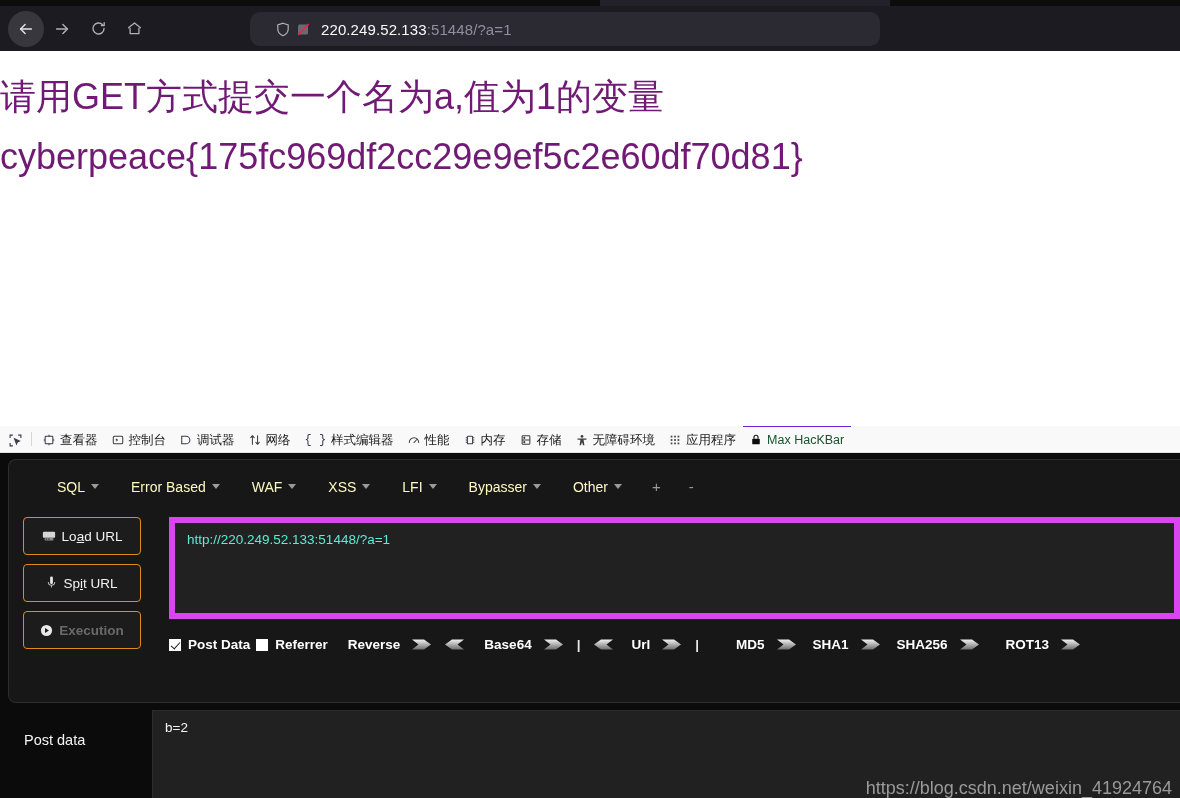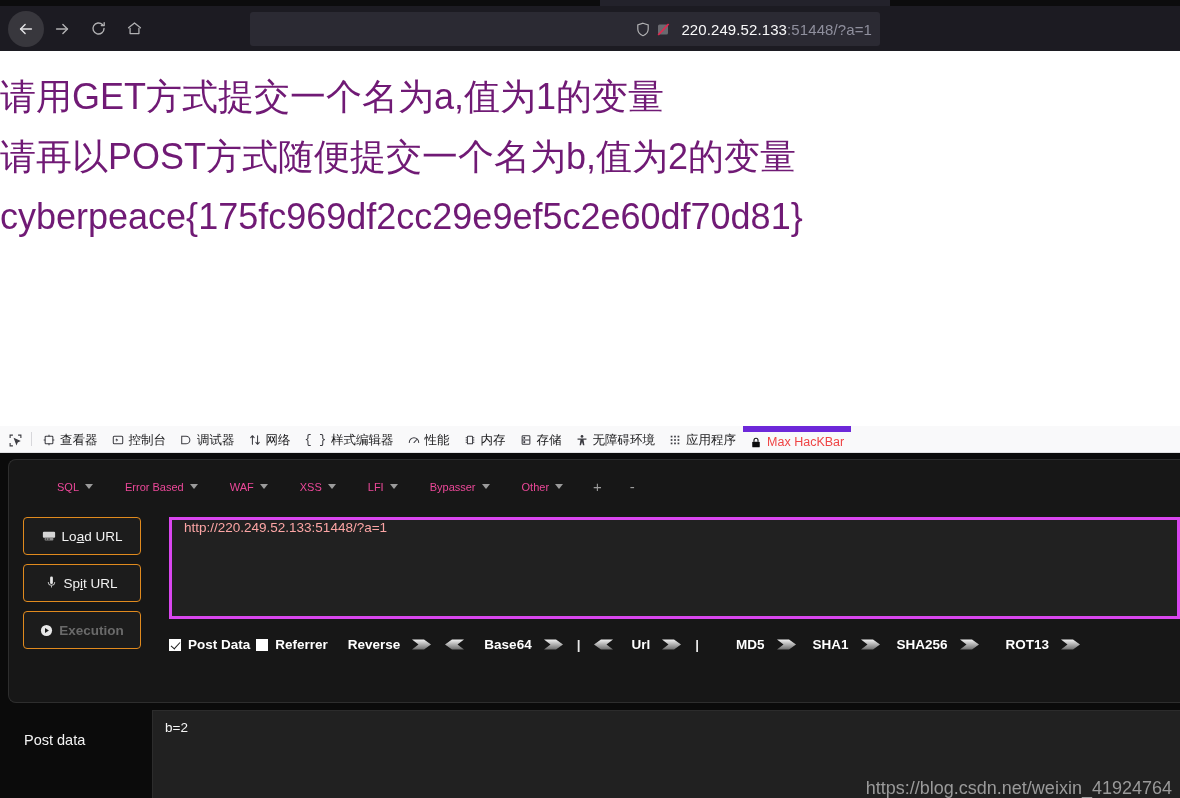--- a/index.html
+++ b/index.html
@@ -40,25 +40,24 @@
   .nav-btn.back { background: #38373d; color: #e3e3e5; }
   .nav-btn svg { display: block; }
 
   #url-bar-wrap {
     position: absolute;
     left: 250px;
     top: 6px;
     width: 630px;
     height: 34px;
     background: #2b2a33;
-    border-radius: 3px;
-    display: flex;
-    align-items: center;
-    padding: 0 8px;
-    justify-content: flex-end;
+    border-radius: 10px;
+    display: flex;
+    align-items: center;
+    padding: 0 26px;
   }
   #shield-icon { margin-right: 6px; display:flex; }
   #tracking-icon { margin-right: 10px; display:flex; }
   #url-text {
     font-size: 15px;
     color: #f9f9fa;
     white-space: nowrap;
     letter-spacing: 0.1px;
   }
   #url-text .dim { color: #8f8f9d; }
@@ -98,22 +97,22 @@
   .dt-tab {
     display: flex;
     align-items: center;
     gap: 5px;
     padding: 0 7px;
     white-space: nowrap;
     border-top: 2px solid transparent;
     color: #18181a;
   }
   .dt-tab.active {
-    color: #ef4444;
-    border-top: 6px solid #6d28d9;
+    color: #14532d;
+    border-top: 1px solid #6d28d9;
   }
   .dt-tab .ticon { display: flex; align-items: center; color: #3c3c42; }
   .dt-tab.active .ticon { color: #0c0c0d; }
   .dt-sep {
     width: 1px;
     background: #d7d7db;
     margin: 6px 4px;
     flex: 0 0 auto;
   }
 
@@ -136,22 +135,22 @@
   #hb-main { height: 244px; display: flex; flex-direction: column; }
 
   #hb-menu {
     display: flex;
     align-items: center;
     padding: 14px 10px 10px 32px;
     gap: 0;
     flex: 0 0 auto;
   }
   .hb-menu-item {
-    font-size: 11px;
-    color: #ec4899;
+    font-size: 14px;
+    color: #fef9c3;
     padding: 4px 16px;
     display: flex;
     align-items: center;
     gap: 6px;
     white-space: nowrap;
   }
   .hb-caret {
     width: 0; height: 0;
     border-left: 4px solid transparent;
     border-right: 4px solid transparent;
@@ -182,24 +181,24 @@
     white-space: nowrap;
   }
   .hb-btn.disabled { color: #6a6a6a; font-weight: bold; }
   .hb-btn .u { text-decoration: underline; }
   .hb-btn-icon { display: flex; align-items: center; }
 
   #hb-right { flex: 1 1 auto; padding: 8px 0 0 28px; display: flex; flex-direction: column; }
   #url-input {
     height: 102px;
     background: #212121;
-    border: 3px solid #d946ef;
-    color: #fca5a5;
+    border: 6px solid #d946ef;
+    color: #5eead4;
     font-size: 13.5px;
-    padding: 0 12px;
+    padding: 9px 12px;
     white-space: pre;
     overflow: hidden;
   }
   #hb-encoders {
     display: flex;
     align-items: center;
     padding: 18px 0 0 0;
     font-size: 13.5px;
     font-weight: bold;
     color: #ffffff;
@@ -309,21 +308,20 @@
           <rect x="2" y="2.5" width="10" height="10" rx="1.5" fill="#6a6a70"></rect>
           <line x1="2.2" y1="13" x2="12.6" y2="2" stroke="#e22850" stroke-width="1.8"></line>
         </svg>
     </span>
     <span id="url-text"><span>220.249.52.133</span><span class="dim">:51448/?a=1</span></span>
   </div>
 </div>
 
 <div id="page-content">
   <div class="page-line">请用GET方式提交一个名为a,值为1的变量</div>
-  <div class="page-line">请再以POST方式随便提交一个名为b,值为2的变量</div>
   <div class="page-line">cyberpeace{175fc969df2cc29e9ef5c2e60df70d81}</div>
 </div>
 
 <div id="devtools">
 
   <div id="devtools-tabbar">
     <div class="dt-tab" style="padding-left:5px;padding-right:5px;">
       <span class="ticon">
         <svg width="13" height="13" viewBox="0 0 14 14" fill="none" stroke="#3c3c42" stroke-width="1.2">
             <path d="M1.2 4.2V1.2h3"></path>

